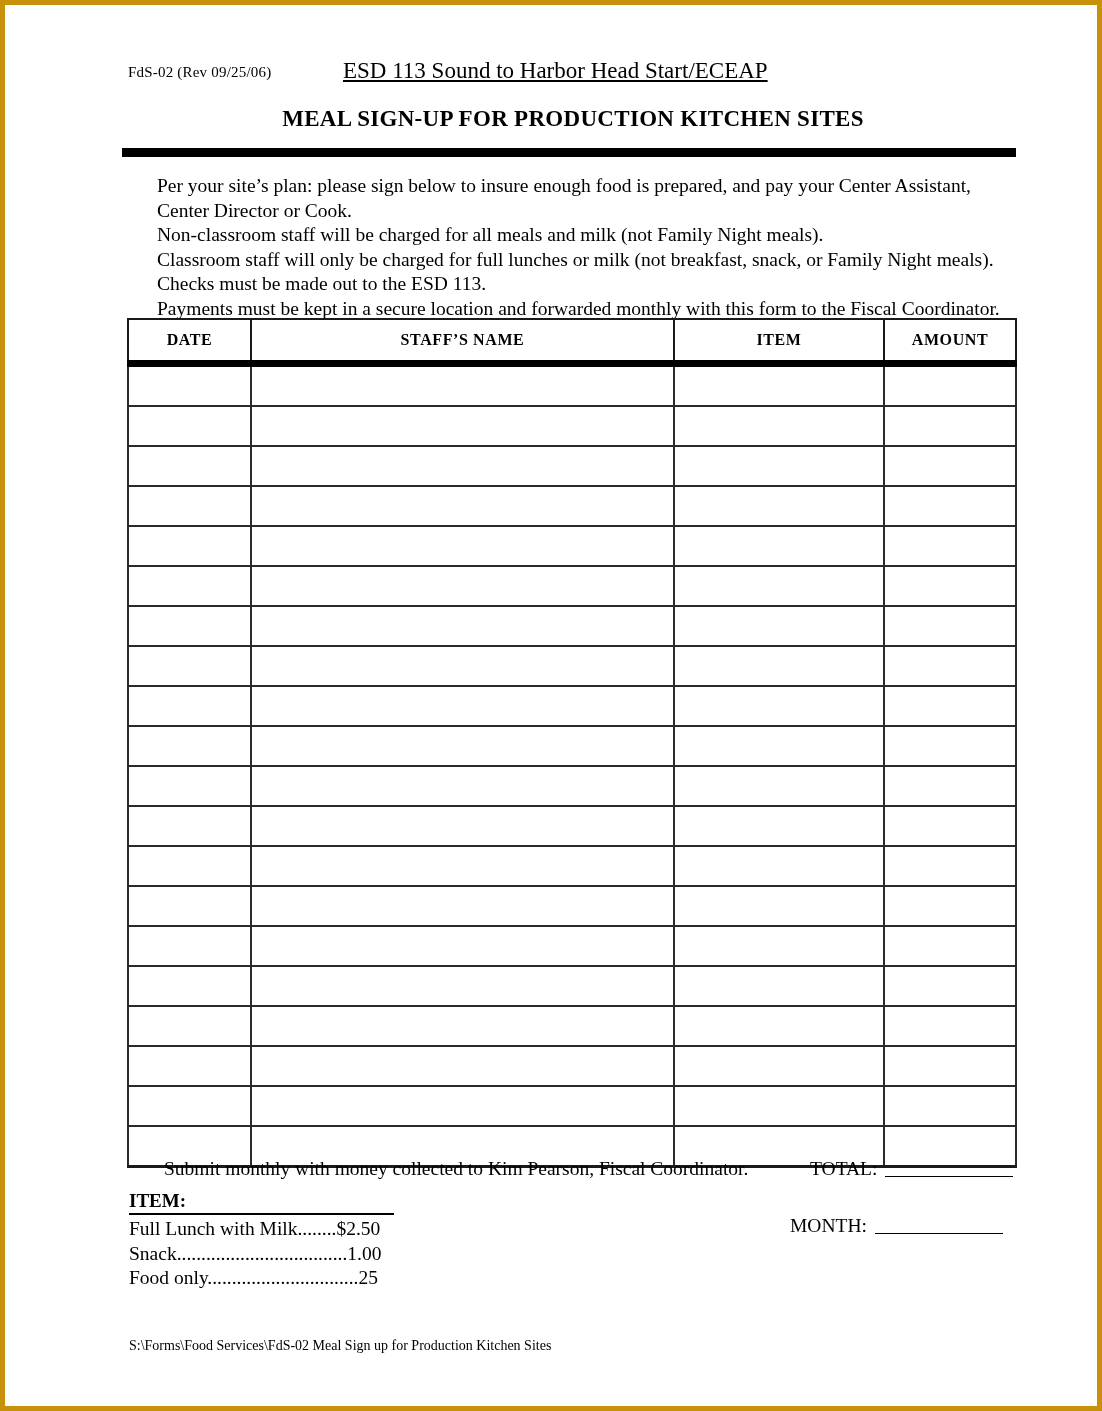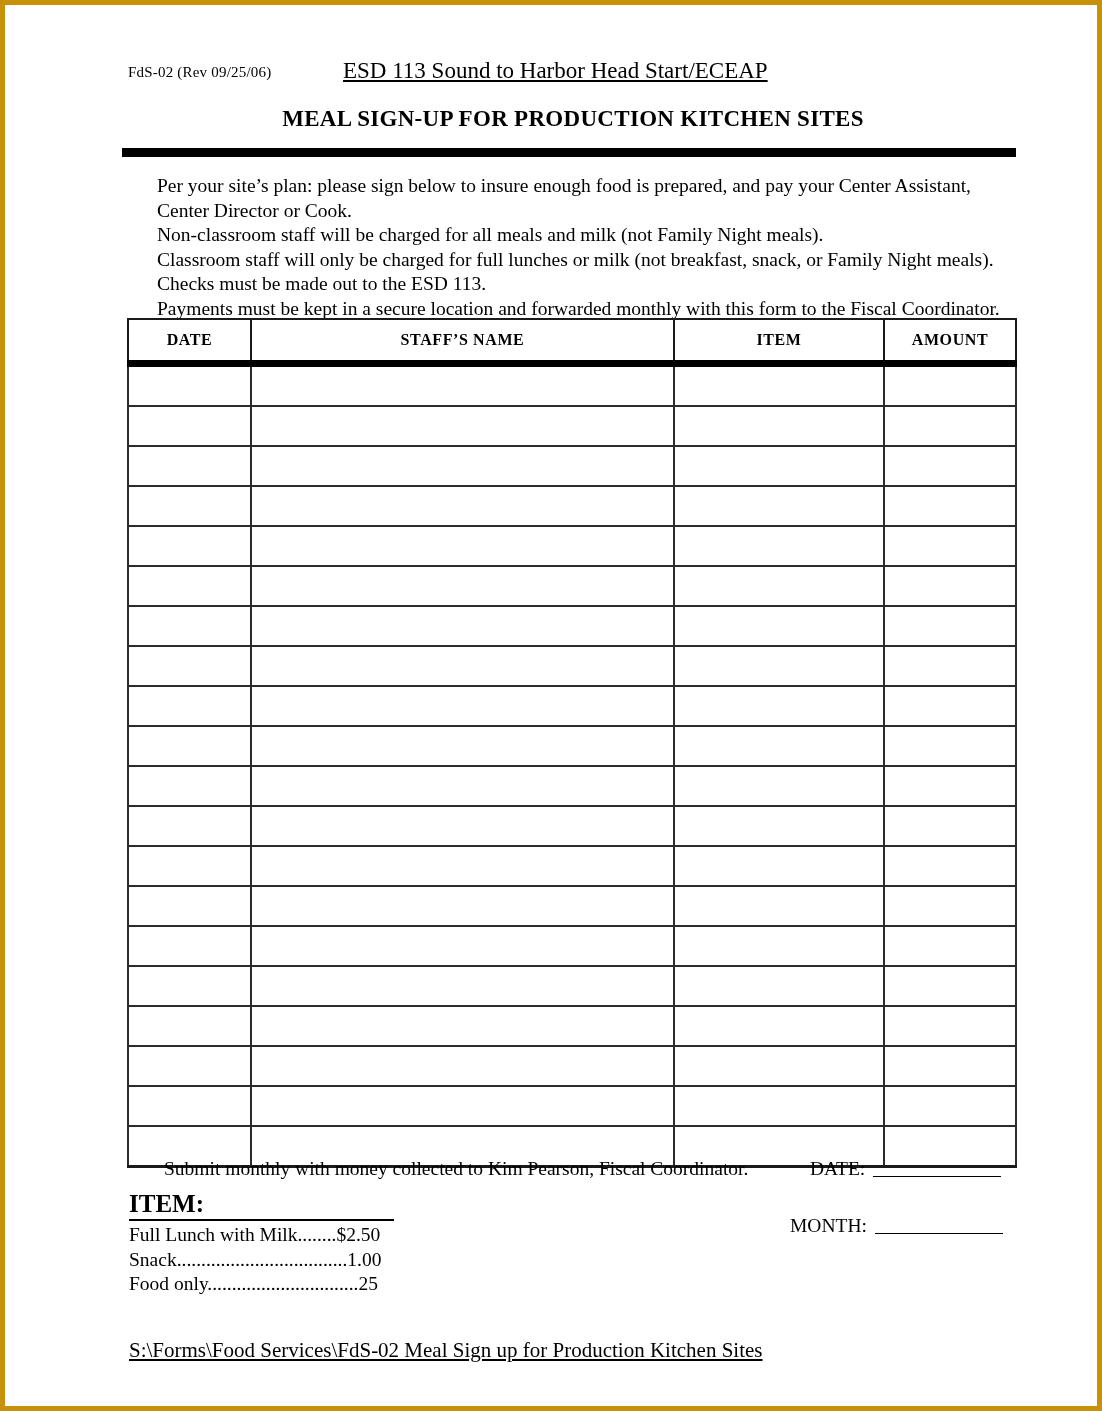--- a/index.html
+++ b/index.html
@@ -163,41 +163,40 @@
     height: 14px;
   }
 
   #item-legend {
     position: absolute;
     left: 129px;
     top: 1190px;
     width: 330px;
   }
   #item-legend .legend-title {
-    font-size: 25px;
+    font-size: 19px;
     font-weight: bold;
     border-bottom: 2px solid #000;
     display: block;
     width: 265px;
     padding-bottom: 1px;
     margin-bottom: 2px;
   }
   #item-legend .price-line {
     font-size: 19.5px;
     line-height: 24.5px;
     white-space: pre;
   }
 
   #file-path {
     position: absolute;
     left: 129px;
     top: 1338px;
-    font-size: 21px;
-    white-space: nowrap;
-    text-decoration: underline;
+    font-size: 14px;
+    white-space: nowrap;
   }
 </style>
 </head>
 <body>
 
 <div id="page">
 
   <div id="gold-frame"></div>
 
   <div id="sheet">
@@ -355,21 +354,21 @@
             <td></td>
             <td></td>
             <td></td>
           </tr>
         </tbody>
     </table>
 
     <div id="submit-note">Submit monthly with money collected to Kim Pearson, Fiscal Coordinator.</div>
 
     <div id="total-field">
-      <span>DATE:</span><span class="blank-line"></span>
+      <span>TOTAL:</span><span class="blank-line"></span>
     </div>
 
     <div id="month-field">
       <span>MONTH:</span><span class="blank-line"></span>
     </div>
 
     <div id="item-legend">
       <span class="legend-title">ITEM:</span>
       <div class="price-line">Full Lunch with Milk........$2.50</div>
       <div class="price-line">Snack...................................1.00</div>

